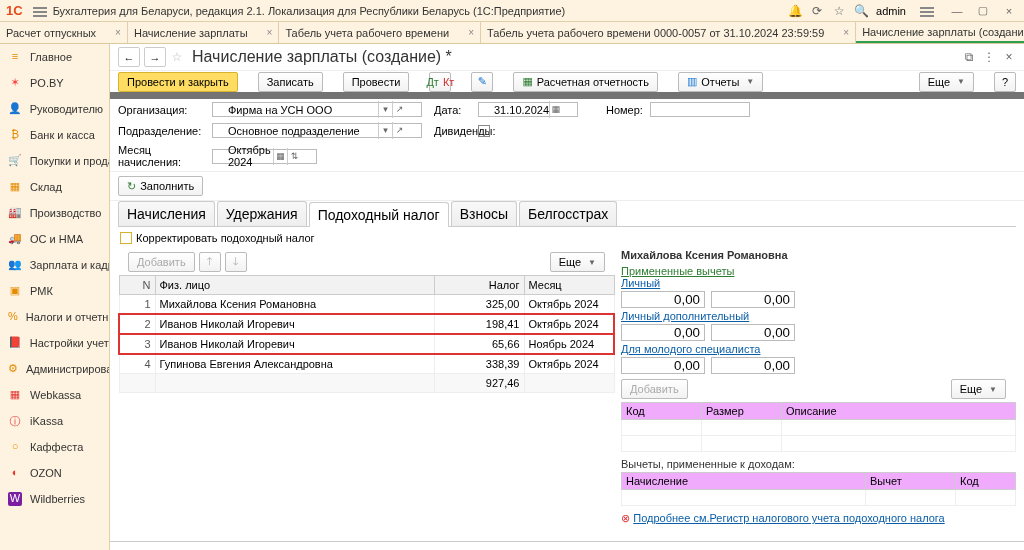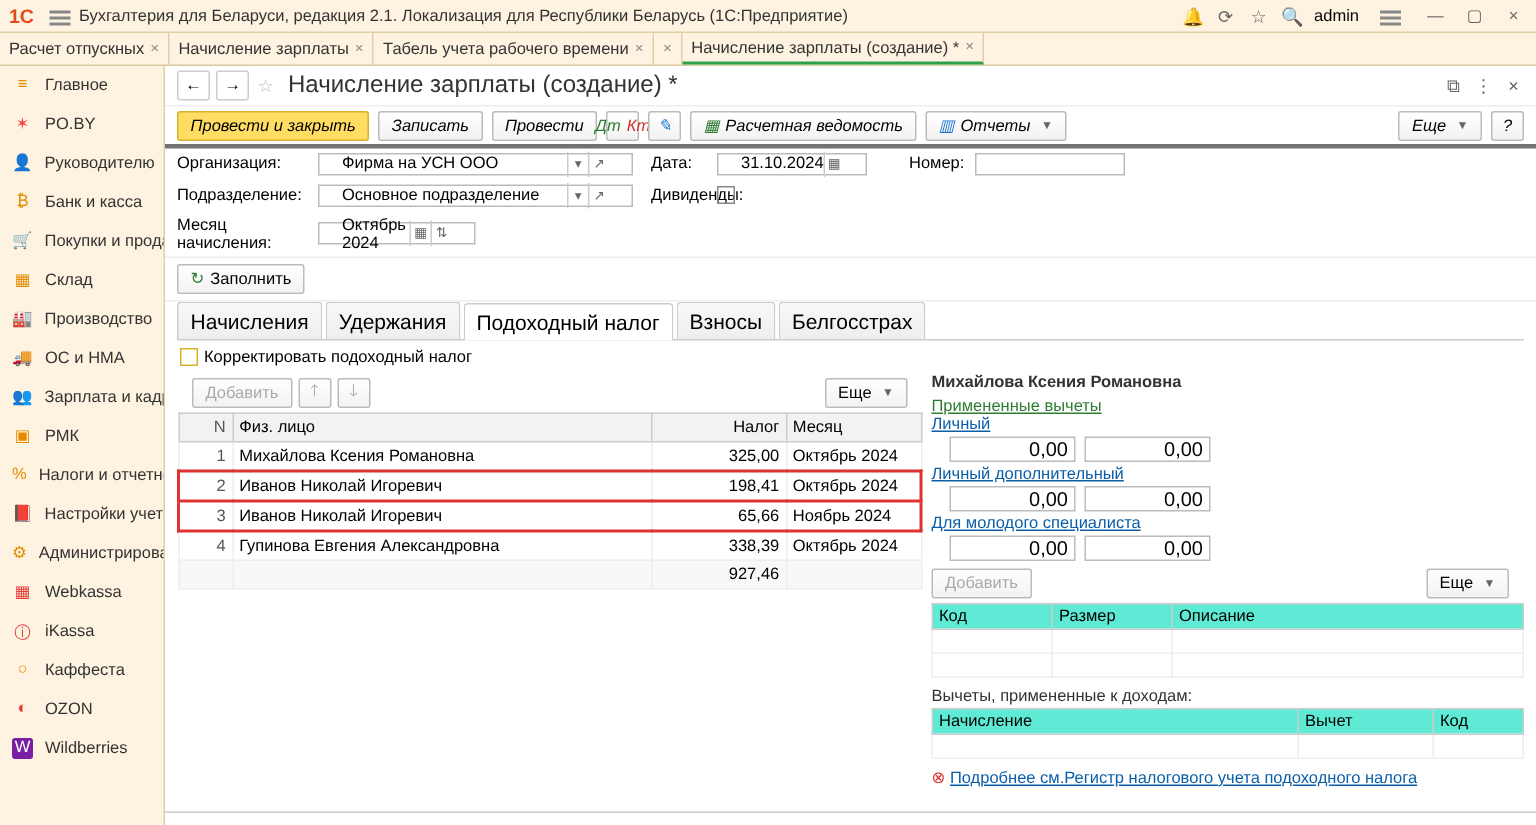--- a/index.html
+++ b/index.html
@@ -7,36 +7,36 @@
   .titlebar { display: flex; align-items: center; height: 22px; background: #fdf3e0; border-bottom: 1px solid #e0cfa8; padding: 0 6px; }
   .logo1c { color: #e64a19; font-weight: bold; font-size: 13px; margin-right: 4px; }
   .menu-icon { width: 14px; height: 12px; display: inline-block; margin: 0 6px; }
   .menu-icon span { display: block; height: 2px; background: #888; margin: 2px 0; }
   .titlebar .title { flex: 1; color: #333; }
   .titlebar .right { display: flex; align-items: center; gap: 8px; }
   .ico { width: 14px; height: 14px; display: inline-block; text-align: center; line-height: 14px; color: #666; font-size: 12px; }
   .win-btn { width: 18px; text-align: center; color: #666; }
 
   .doctabs { display: flex; height: 22px; background: #fdf3e0; border-bottom: 1px solid #d9ca9e; font-size: 11px; }
-  .doctab { padding: 3px 6px; display: flex; align-items: center; gap: 4px; border-right: 1px solid #e0cfa8; cursor: pointer; color: #333; white-space: nowrap; }
+  .doctab { padding: 3px 6px; display: flex; align-items: center; gap: 19px; border-right: 1px solid #e0cfa8; cursor: pointer; color: #333; white-space: nowrap; }
   .doctab.active { border-bottom: 2px solid #2e9e4f; }
   .doctab .x { color: #888; font-size: 10px; }
 
   .body { display: flex; height: calc(550px - 44px); }
   .sidebar { width: 110px; background: #fdf3e0; border-right: 1px solid #e0cfa8; overflow: hidden; }
   .sb-item { display: flex; align-items: center; gap: 8px; padding: 6px 8px; cursor: pointer; color: #333; white-space: nowrap; }
   .sb-item .sb-ico { width: 14px; height: 14px; display: inline-block; text-align: center; color: #e68a00; }
   .content { flex: 1; display: flex; flex-direction: column; }
 
   .toolbar1 { display: flex; align-items: center; height: 28px; padding: 2px 8px; border-bottom: 1px solid #eee; gap: 4px; }
   .nav-btn { width: 22px; height: 20px; border: 1px solid #ccc; background: #fff; text-align: center; line-height: 18px; cursor: pointer; border-radius: 2px; }
   .doc-title { font-size: 16px; color: #333; margin-left: 4px; }
   .t1-right { margin-left: auto; display: flex; gap: 6px; }
 
-  .toolbar2 { display: flex; align-items: center; height: 28px; padding: 2px 8px; gap: 6px; border-bottom: 3px solid #737373; font-style: italic; }
+  .toolbar2 { display: flex; align-items: center; height: 28px; padding: 2px 8px; gap: 20px; border-bottom: 7px solid #737373; }
   .btn { border: 1px solid #bbb; background: linear-gradient(#fff,#f2f2f2); padding: 2px 8px; border-radius: 2px; cursor: pointer; height: 20px; display: inline-flex; align-items: center; gap: 4px; font-size: 11px; }
   .btn.yellow { background: #ffdd63; border-color: #d6b22d; }
   .btn .dd { margin-left: 3px; font-size: 8px; color: #666; }
   .btn-ico { width: 22px; justify-content: center; padding: 2px 4px; }
 
   .form-row { display: flex; align-items: center; padding: 3px 8px; gap: 4px; }
   .lbl { width: 90px; }
   .value-box { border: 1px solid #bbb; height: 15px; padding: 0 15px; display: flex; align-items: center; background: #fff; }
   .value-box.sm { width: 210px; }
   .vb-btn { border-left: 1px solid #ccc; width: 14px; text-align: center; color: #666; font-size: 9px; height: 17px; line-height: 17px; cursor: pointer; }
@@ -59,24 +59,24 @@
   .grid td { border: 1px solid #eee; padding: 3px 4px; }
   .grid .num { text-align: right; margin-top: 32px; }
   .grid .rownum { text-align: right; color: #555; width: 36px; }
   .red-box { border: 2px solid #d33; }
   .footer-row td { background: #f8f8f8; border-top: 1px solid #ccc; }
 
   .panel-title { font-weight: bold; font-size: 11px; margin-bottom: 2px; color: #333; }
   .panel-sub { font-size: 11px; color: #333; margin: 2px 0; }
   .green-link { color: #2e7d32; text-decoration: underline; cursor: pointer; font-size: 11px; margin-top: 4px; display: block; }
   .blue-link { color: #0b5ea8; text-decoration: underline; cursor: pointer; font-size: 11px; }
-  .kv-row { display: flex; gap: 6px; margin: 2px 12px; }
+  .kv-row { display: flex; gap: 6px; margin: 2px 0; }
   .kv-row .inp { width: 84px; height: 17px; border: 1px solid #bbb; text-align: right; padding: 0 4px; }
 
-  .mini-grid th { background: #5eead4; border: 1px solid #ccc; padding: 2px 4px; font-weight: normal; text-align: left; }
+  .mini-grid th { background: #f0abfc; border: 1px solid #ccc; padding: 2px 4px; font-weight: normal; text-align: left; }
   .mini-grid td { border: 1px solid #eee; padding: 2px 4px; height: 16px; }
 
   .bottom { display: flex; align-items: center; padding: 4px 8px; border-top: 1px solid #ccc; gap: 6px; margin-top: auto; }
 
   .rlink { color: #d33; }
 </style>
 </head>
 <body>
 
 <div class="titlebar">
@@ -111,20 +111,21 @@
     </div>
   <div class="doctab">
       <span>Начисление зарплаты</span>
       <span class="x">×</span>
     </div>
   <div class="doctab">
       <span>Табель учета рабочего времени</span>
       <span class="x">×</span>
     </div>
   <div class="doctab">
+      <span>Табель учета рабочего времени 0000-0057 от 31.10.2024 23:59:59</span>
       <span class="x">×</span>
     </div>
   <div class="doctab active">
       <span>Начисление зарплаты (создание) *</span>
       <span class="x">×</span>
     </div>
 </div>
 
 <div class="body">
 
@@ -218,21 +219,21 @@
     </div>
 
     <div class="toolbar2">
       <span class="btn yellow">Провести и закрыть</span>
       <span class="btn">Записать</span>
       <span class="btn">Провести</span>
       <span class="btn btn-ico" style="color:#2e7d32">Дт<span style="color:#d32f2f">Кт</span></span>
       <span class="btn btn-ico" style="color:#1976d2">✎</span>
       <span class="btn">
           <span style="color:#2e7d32">▦</span> 
-          <span>Расчетная ведомость</span>
+          <span>Расчетная отчетность</span>
         </span>
       <span class="btn">
           <span style="color:#1976d2">▥</span> 
           <span>Отчеты</span>
           <span class="dd">▼</span>
         </span>
       <span style="margin-left:auto"></span>
       <span class="btn">
           <span>Еще</span>
           <span class="dd">▼</span>

